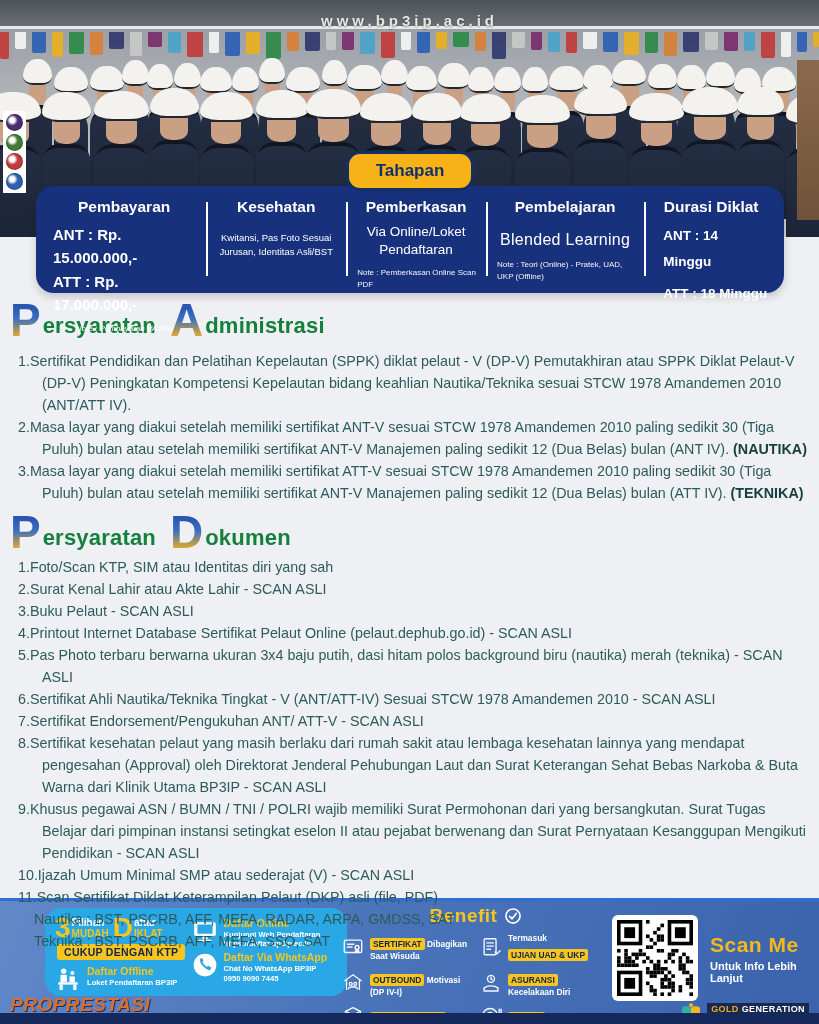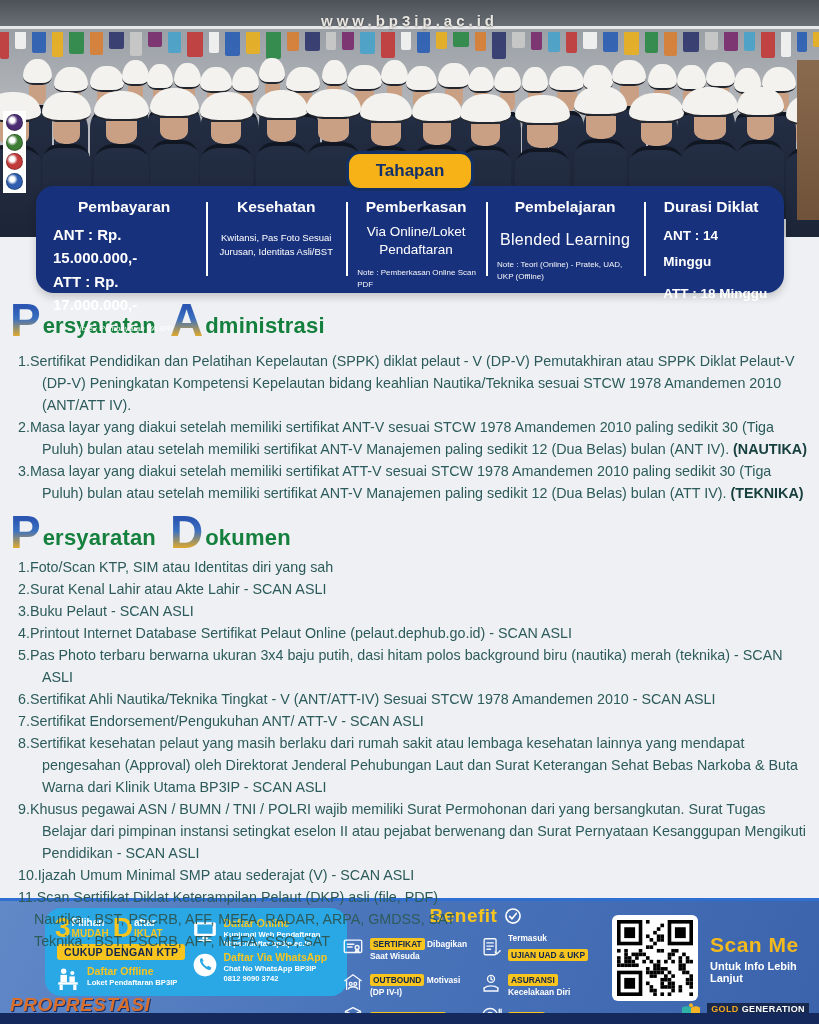--- a/index.html
+++ b/index.html
@@ -536,21 +536,21 @@
       <div id="opt-wa">
           <div class="reg-opt">
     <span class="oicon"><svg viewBox="0 0 24 24">
                 <circle cx="12" cy="12" r="10.5" fill="#fff"></circle>
                 <path d="M7.4 6.6c-1 2.8 4.2 9.6 9.3 10.3l1.3-2.4-2.9-1.8-1.2 1c-1.7-.7-3.7-2.8-4.3-4.6l1.1-1.1-1.6-2.6z" fill="#2aa7e5"></path>
               </svg></span>
     <span>
       <div class="ot">Daftar Via WhatsApp</div>
       <div>
                 <div class="ol">Chat No WhatsApp BP3IP</div>
-                <div class="ol">0812 9090 3742</div>
+                <div class="ol">0950 9090 7445</div>
               </div>
     </span>
   </div>
         </div>
       <div class="reg-badge">CUKUP DENGAN KTP</div>
     </div>
 
     <div class="benefit">
       <div class="ben-title">
         <span class="bt">Benefit</span>

